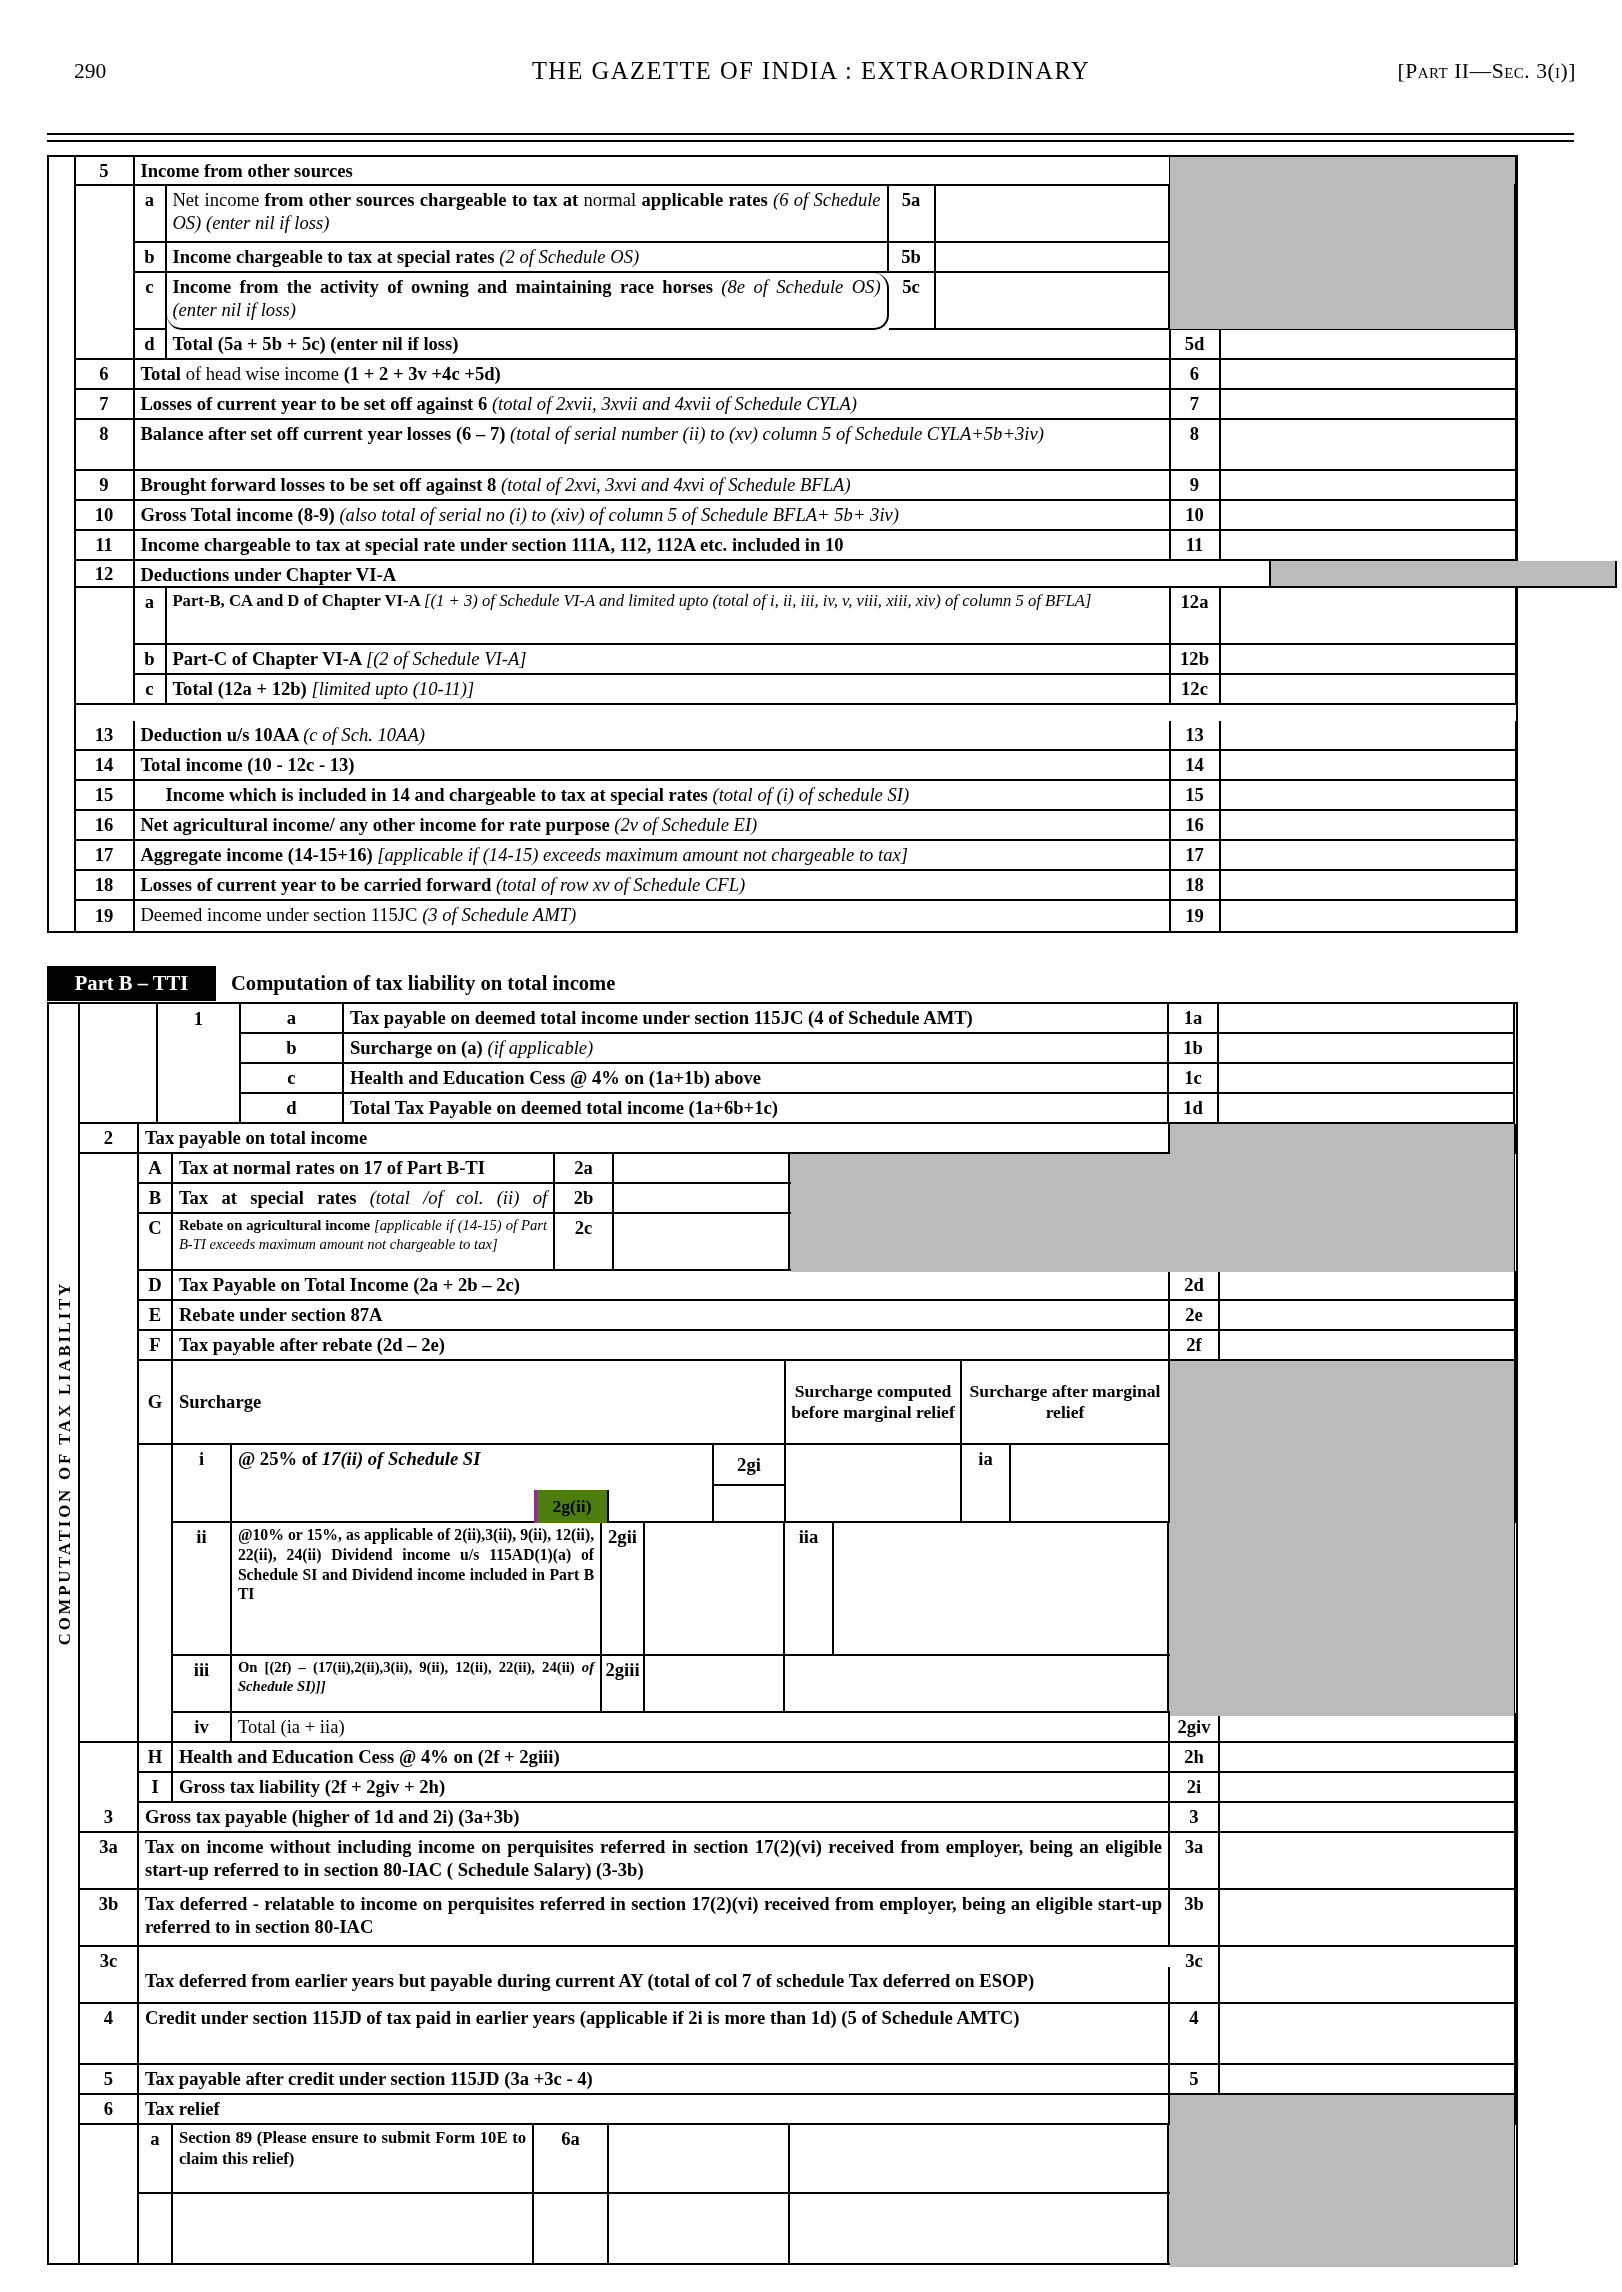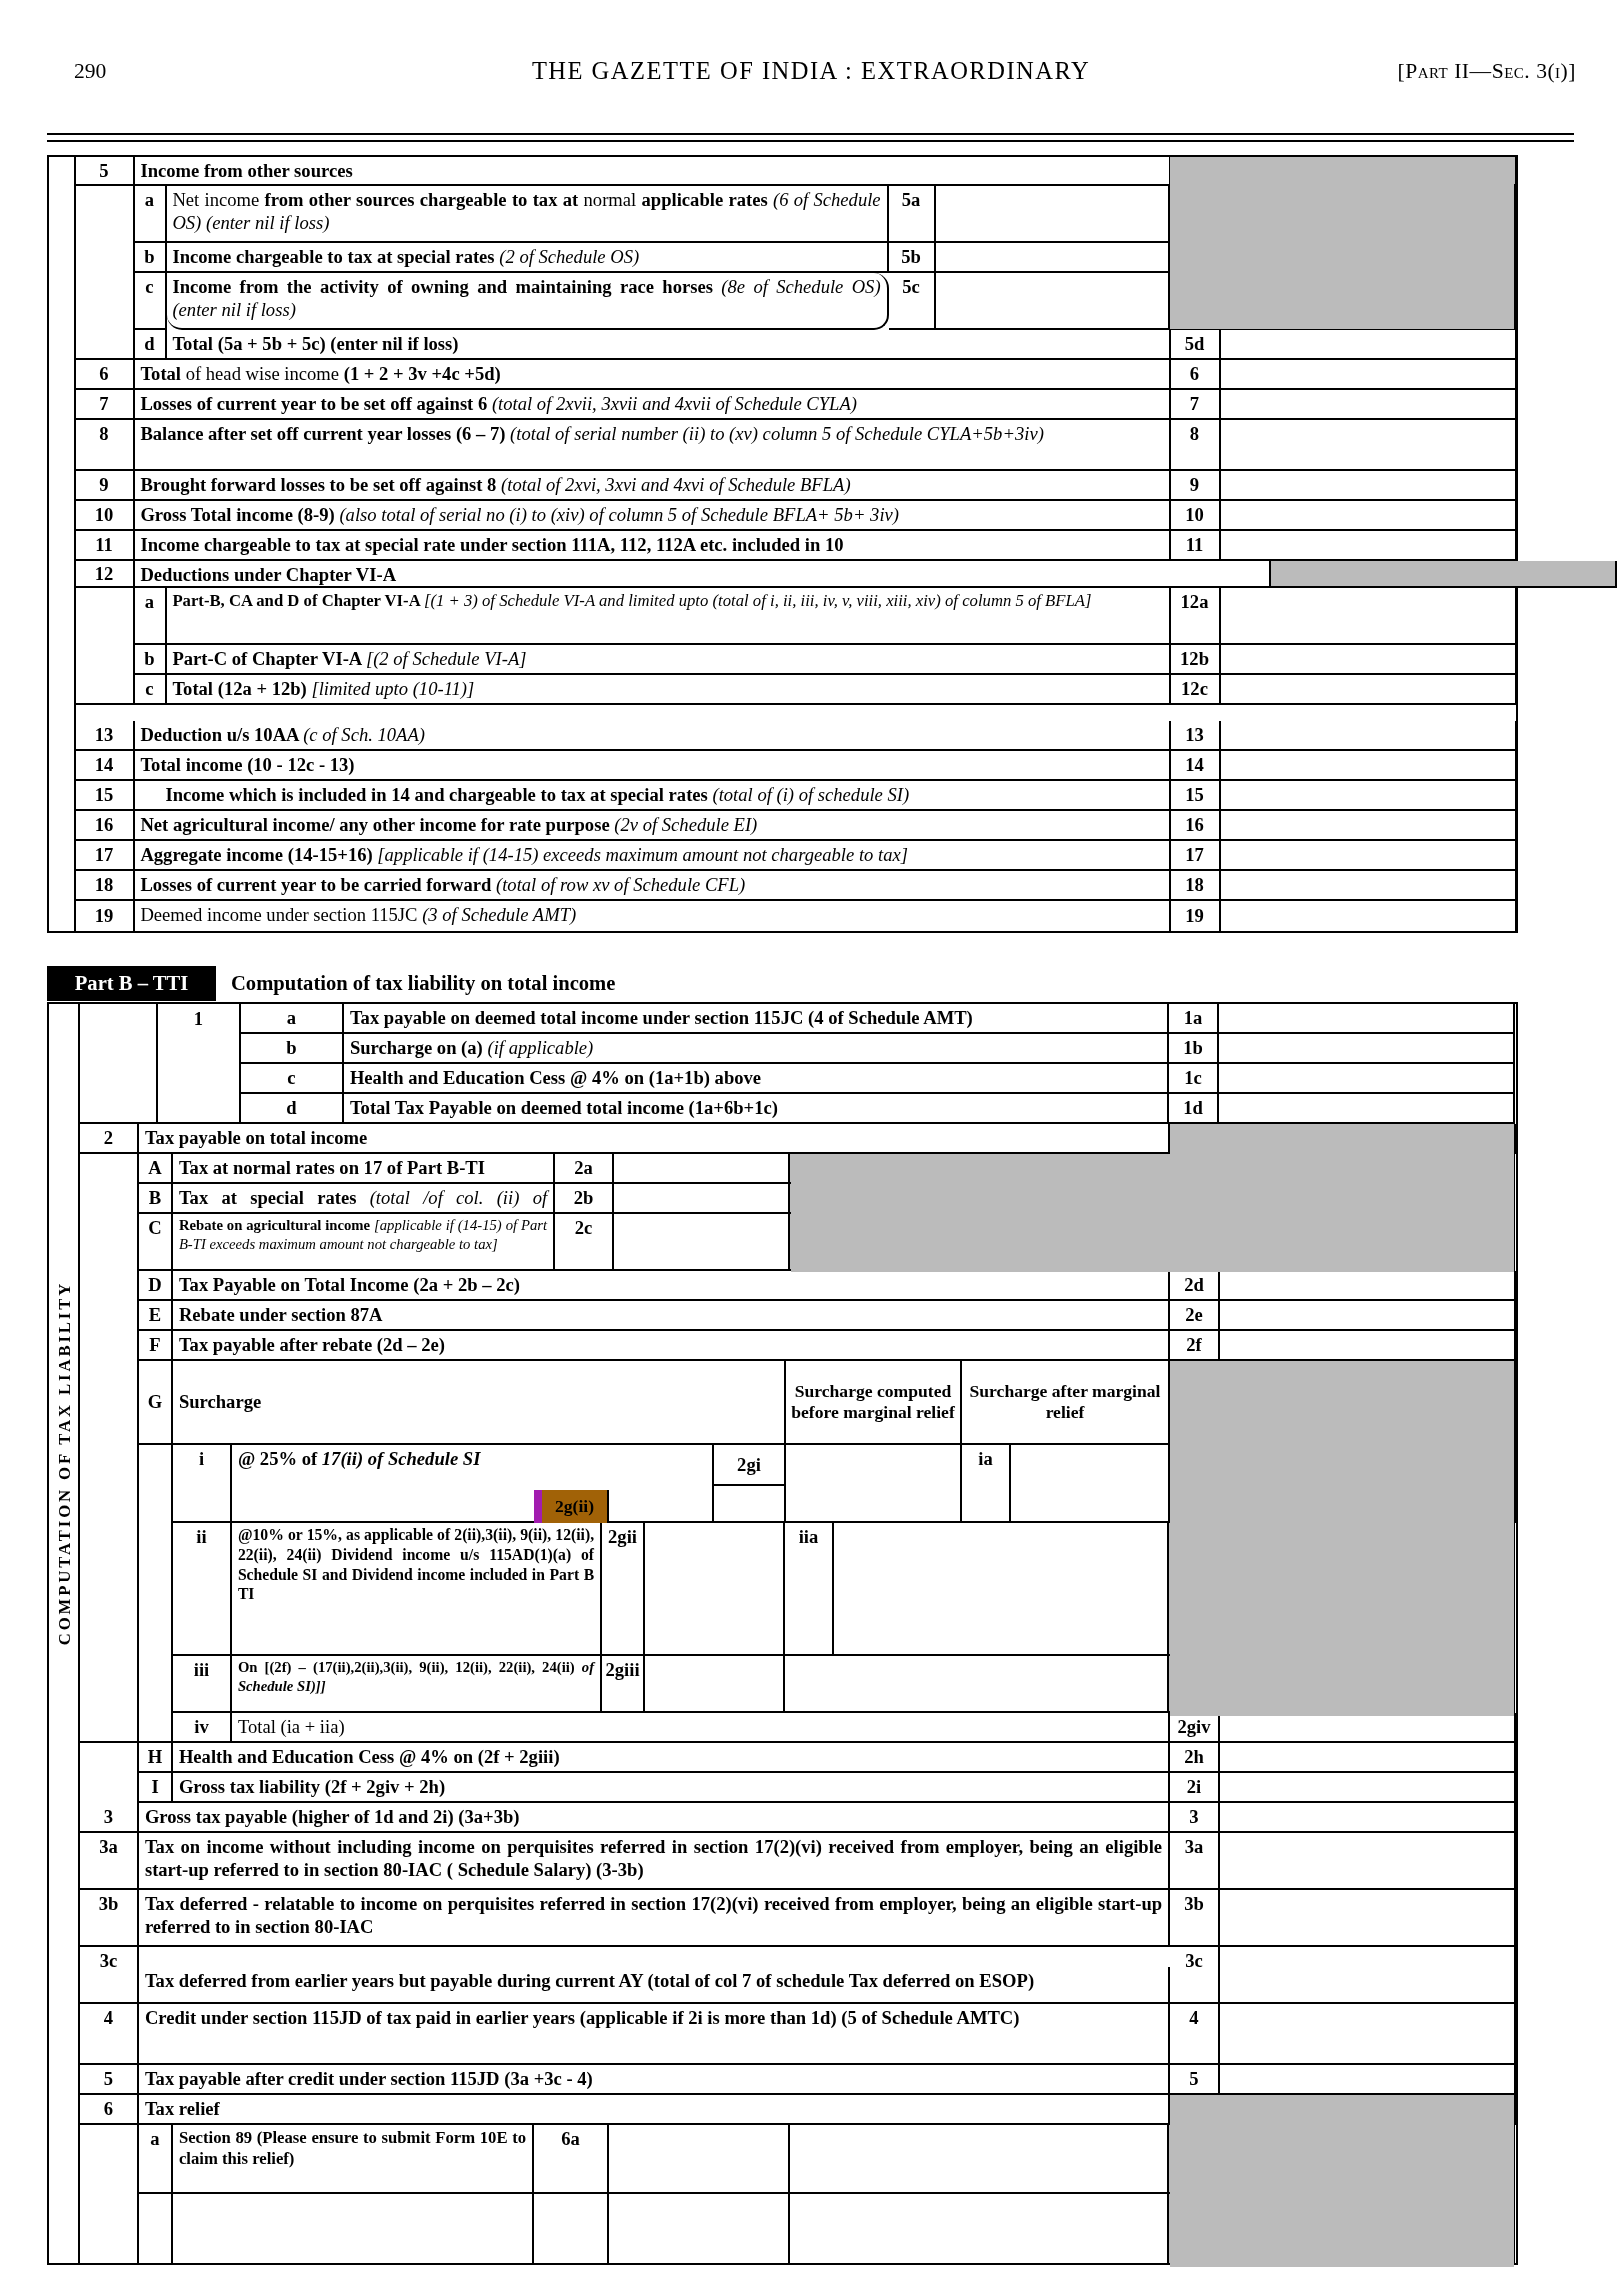--- a/index.html
+++ b/index.html
@@ -21,21 +21,21 @@
   .desc.vmid{display:flex;align-items:center;text-align:left}
   .seg-b{font-weight:bold}
   .seg-i{font-style:italic}
   .seg-bi{font-weight:bold;font-style:italic}
   .shade{background:#bbbbbb}
   .shade-overlay{position:absolute;background:#bbbbbb;z-index:2}
   .hdrcell{font-weight:bold;line-height:1.18;padding:2px 3.9px;font-size:17.6px}
   .stackcol{display:flex;flex-direction:column;padding:0}
   .stack-top{height:41px;border-bottom:2px solid #000;display:flex;align-items:center;justify-content:center;font-weight:bold}
   .stack-rest{flex:1}
-  .gsub{position:absolute;bottom:0;height:33px;background:#a16207;border-left:8px solid #a21caf;border-right:2px solid #000;display:flex;align-items:center;justify-content:center;font-weight:bold;font-size:17.6px;z-index:1}
+  .gsub{position:absolute;bottom:0;height:33px;background:#4d7c0f;border-left:3px solid #a21caf;border-right:2px solid #000;display:flex;align-items:center;justify-content:center;font-weight:bold;font-size:17.6px;z-index:1}
   .tti-label{position:absolute;left:47px;top:966px;width:169px;height:35px;background:#000;color:#fff;font-weight:bold;font-size:20.6px;display:flex;align-items:center;justify-content:center}
   .tti-title{position:absolute;left:231px;top:972px;font-weight:bold;font-size:20.6px}
   .side-label{position:absolute;left:-195px;top:449px;width:421px;text-align:center;transform:rotate(-90deg);font-weight:bold;font-size:16.7px;letter-spacing:2.9px;white-space:nowrap}
 </style>
 </head>
 <body>
 
 <span class="pnum">290</span>
 <div class="ptitle">THE GAZETTE OF INDIA : EXTRAORDINARY</div>
 <span class="psec">[Part II—Sec. 3(i)]</span>

